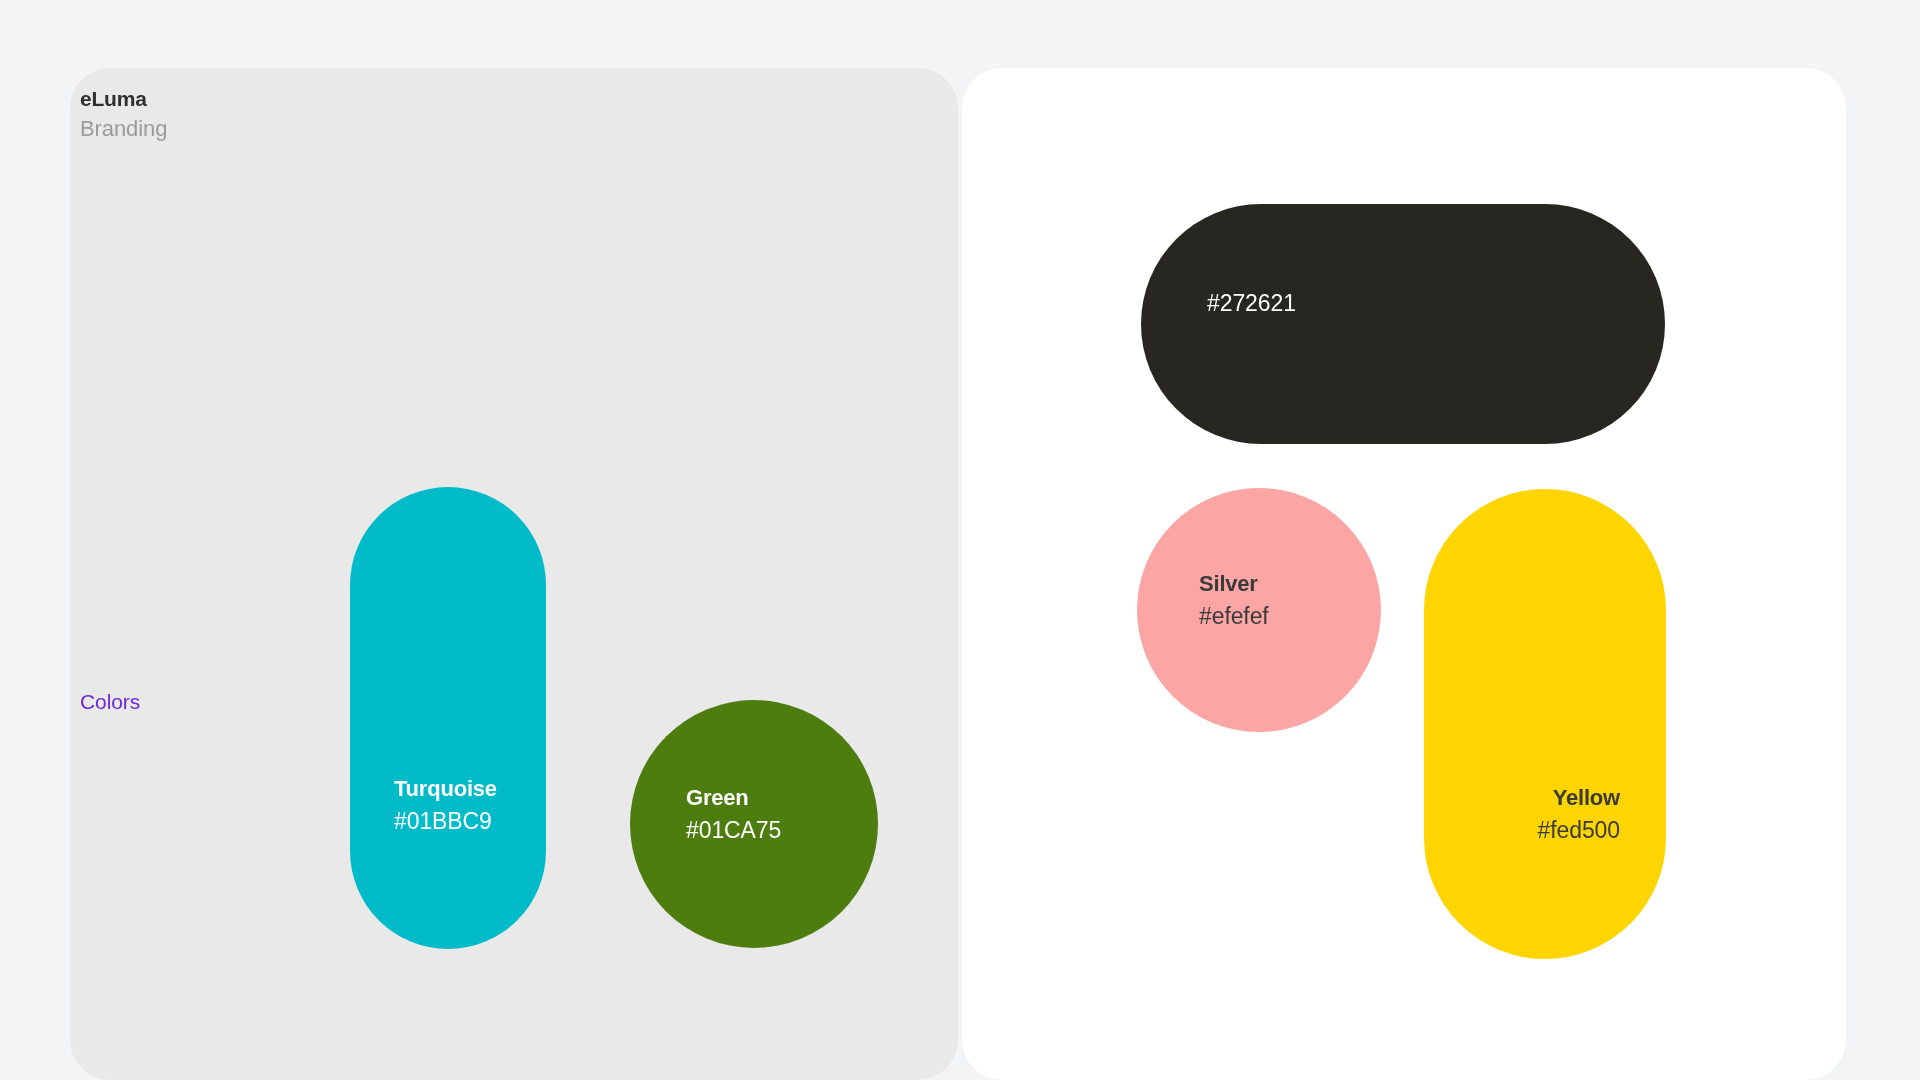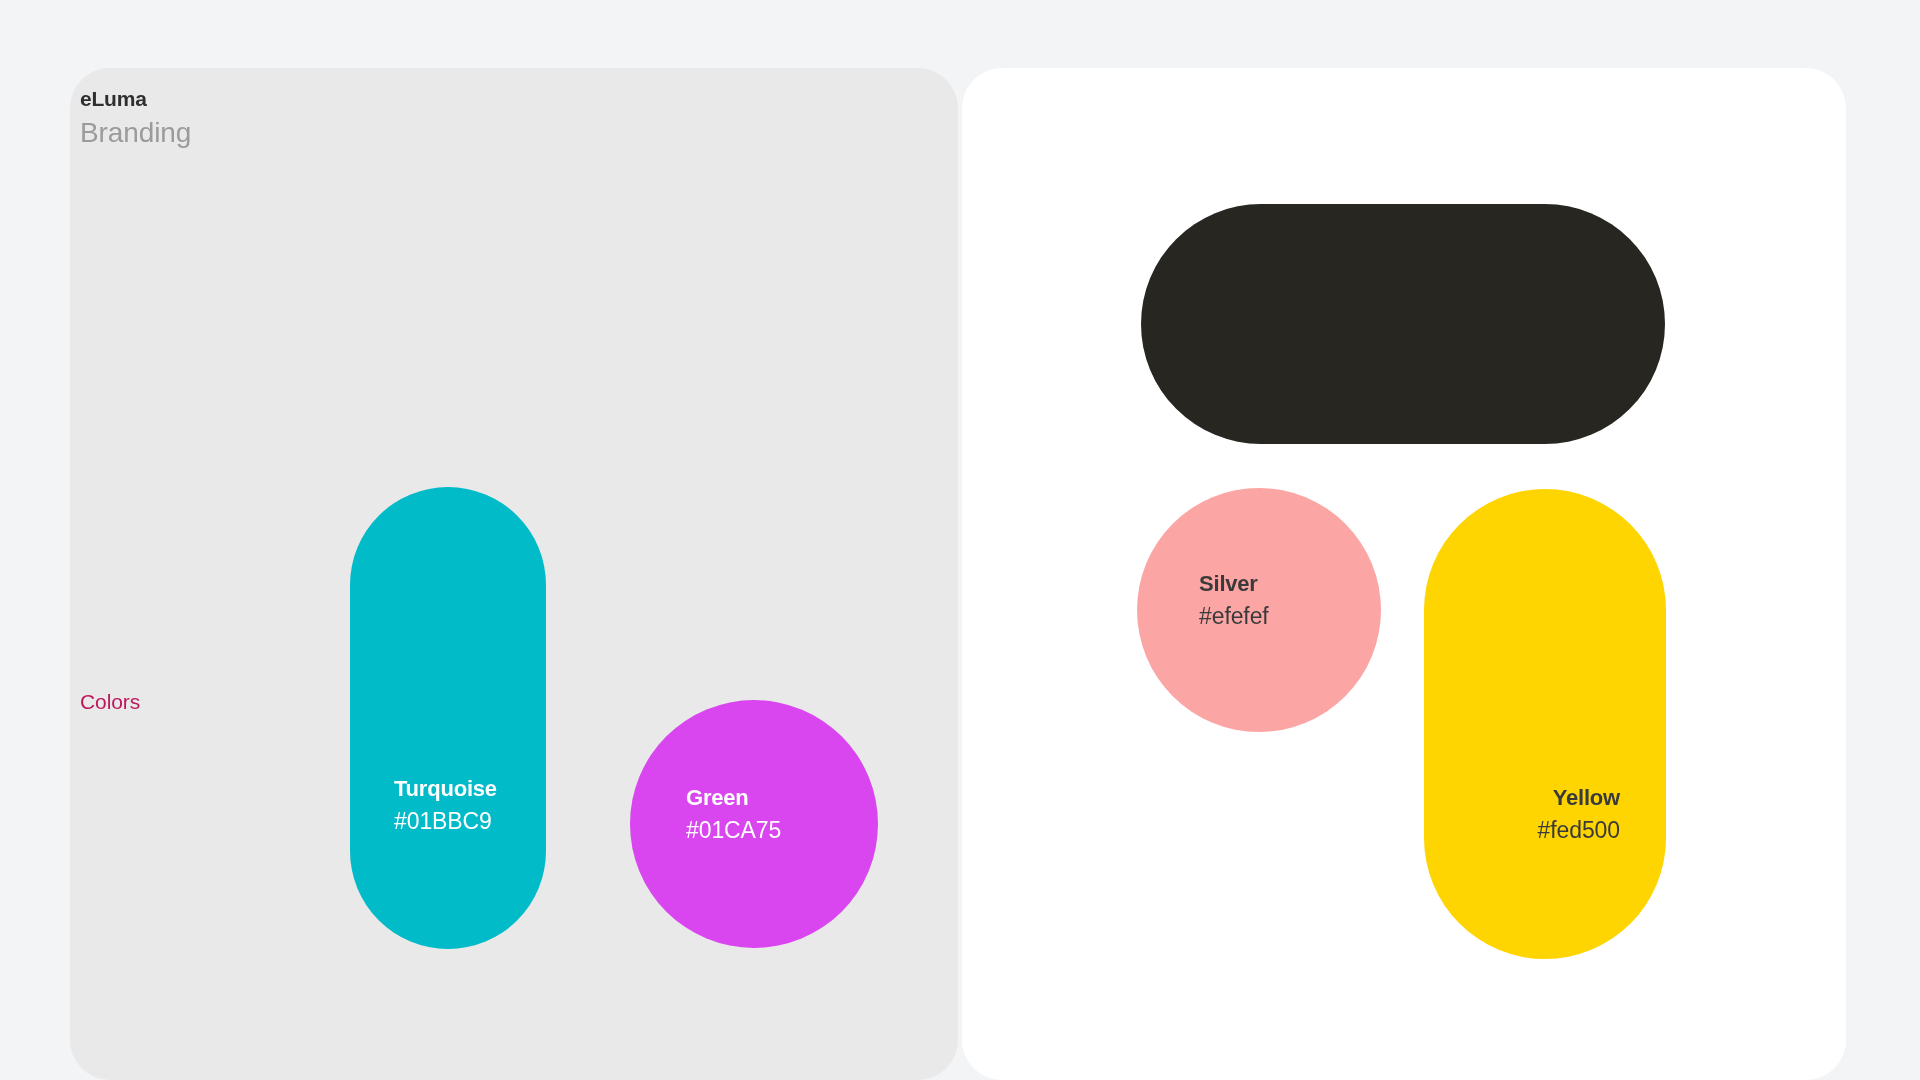--- a/index.html
+++ b/index.html
@@ -48,35 +48,35 @@
 
   .brand-title {
     font-size: 21px;
     font-weight: 700;
     color: #2f2f2f;
     letter-spacing: -0.2px;
     line-height: 1.25;
   }
 
   .brand-subtitle {
-    font-size: 28px;
+    font-size: 22px;
     font-weight: 400;
     color: #9b9b9b;
     letter-spacing: -0.1px;
     line-height: 1.3;
     margin-top: 3px;
   }
 
   .section-label {
     position: absolute;
     left: 80px;
     top: 690px;
     font-size: 21px;
     font-weight: 400;
-    color: #be185d;
+    color: #6d28d9;
     letter-spacing: -0.1px;
   }
 
   
   .swatch {
     position: absolute;
     display: block;
   }
 
   .swatch-text {
@@ -113,21 +113,21 @@
   #swatch-turquoise .swatch-text { top: 288px; padding: 0 44px; }
   #swatch-turquoise .swatch-name,
   #swatch-turquoise .swatch-hex { color: #ffffff; }
 
   
   #swatch-green {
     left: 630px;
     top: 700px;
     width: 248px;
     height: 248px;
-    background: #d946ef;
+    background: #4d7c0f;
     border-radius: 50%;
   }
   #swatch-green .swatch-text { top: 84px; padding: 0 56px; }
   #swatch-green .swatch-name,
   #swatch-green .swatch-hex { color: #ffffff; }
 
   
   #swatch-midnight {
     left: 1141px;
     top: 204px;
@@ -189,20 +189,21 @@
   <div class="swatch-text">
     <div class="swatch-name">Green</div>
     <div class="swatch-hex">#01CA75</div>
   </div>
 </div>
 
 <div class="panel" id="panel-right"></div>
 
 <div class="swatch" id="swatch-midnight">
   <div class="swatch-text">
+    <div class="swatch-hex">#272621</div>
   </div>
 </div>
 
 <div class="swatch" id="swatch-silver">
   <div class="swatch-text">
     <div class="swatch-name">Silver</div>
     <div class="swatch-hex">#efefef</div>
   </div>
 </div>
 

